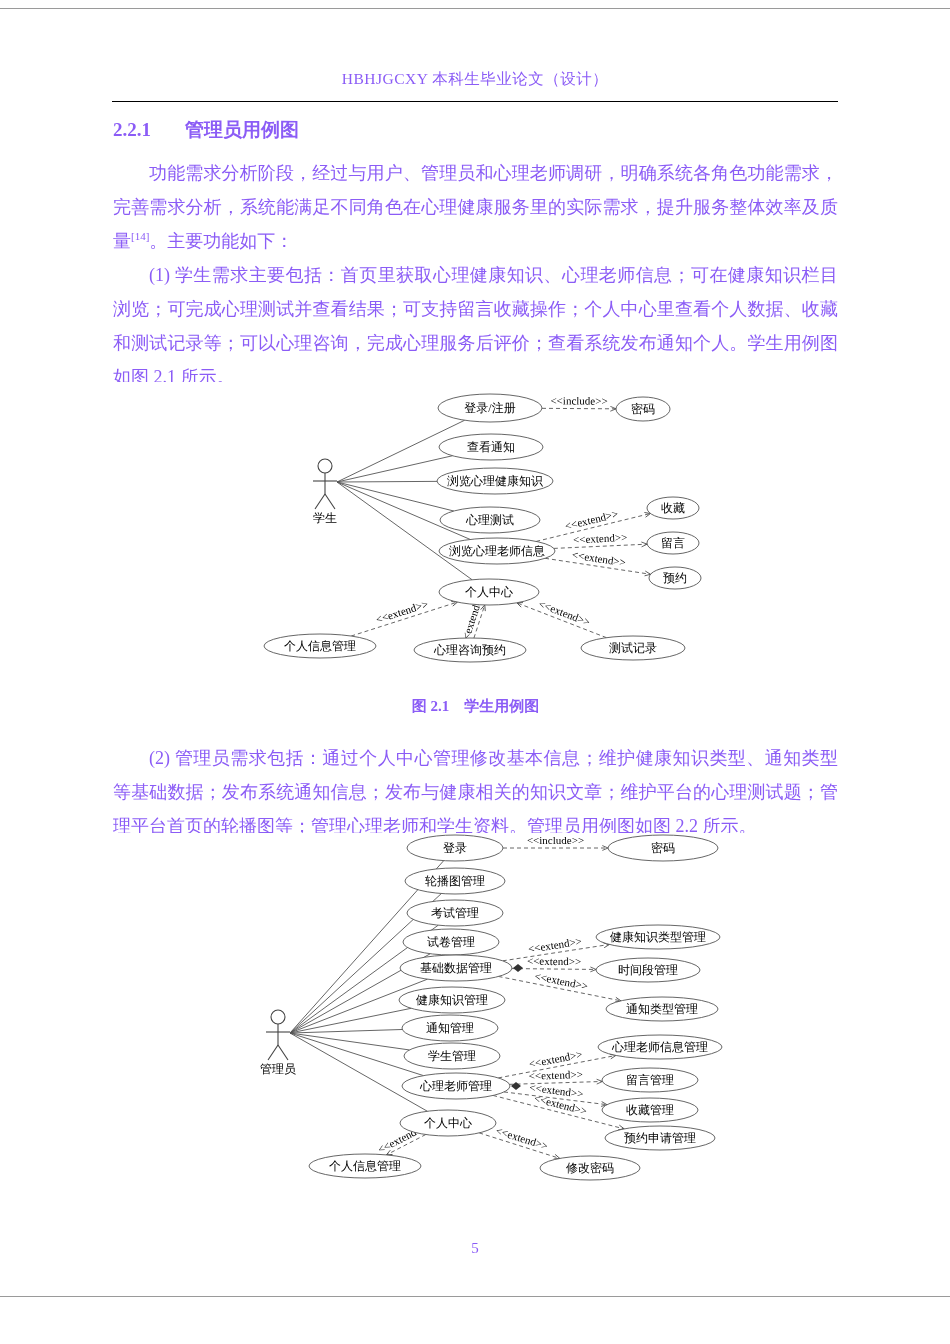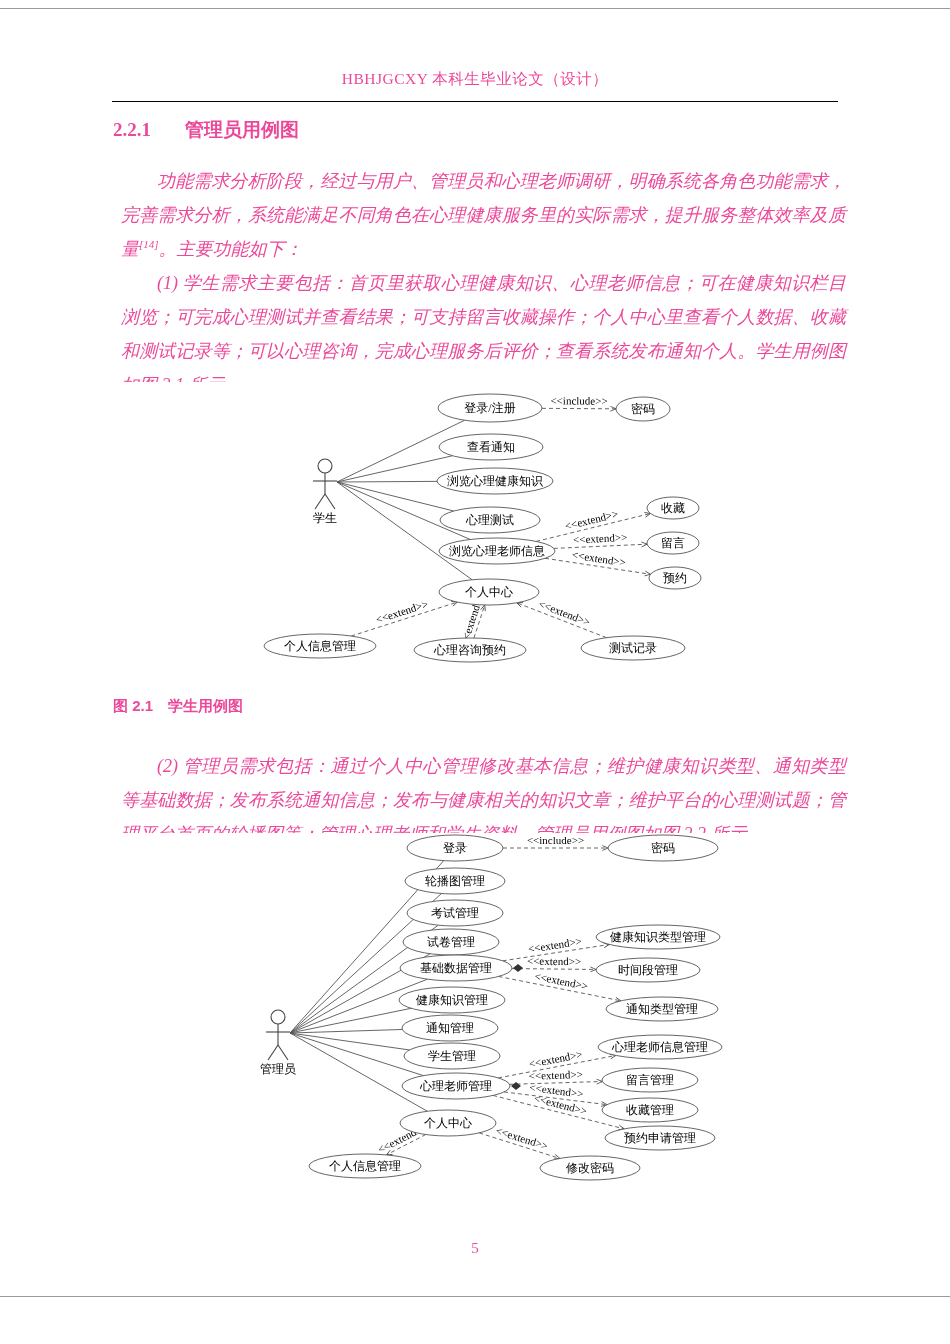--- a/index.html
+++ b/index.html
@@ -1,37 +1,37 @@
 <!DOCTYPE html>
 <html><head>
 <meta charset="utf-8">
 <style>
   html, body { margin:0; padding:0; background:#ffffff; }
   .page {
     position:relative; width:950px; height:1344px; background:#ffffff;
-    font-family:"Liberation Serif","DejaVu Serif",serif; color:#ec4899; overflow:hidden;
+    font-family:"Liberation Serif","DejaVu Serif",serif; color:#8b5cf6; overflow:hidden;
   }
   .edge-line { position:absolute; left:0; width:950px; height:1px; background:#9a9a9a; }
   .edge-line.top { top:8px; }
   .edge-line.bottom { top:1296px; }
 
   .header {
     position:absolute; top:69px; left:112px; width:726px; text-align:center;
     font-size:15.5px; letter-spacing:0.5px; padding-bottom:11px; border-bottom:1.6px solid #000;
   }
 
   .heading {
     position:absolute; top:117px; left:113px;
     font-weight:bold; font-size:19px; font-family:"Liberation Sans",sans-serif;
   }
   .heading-num { margin-right:34px; font-family:"Liberation Serif",serif; }
 
   .body {
-    position:absolute; left:113px; width:725px; margin:8px;
-    font-size:18px; line-height:34px; text-align:justify; text-indent:36px;font-style:italic;
+    position:absolute; left:113px; width:725px; margin:0;
+    font-size:18px; line-height:34px; text-align:justify; text-indent:36px;
   }
   .para1 { top:156px; }
   .para2 { top:258px; }
   .para3 { top:741px; }
   .ref { font-size:11px; vertical-align:super; line-height:0; }
 
   .fig { position:absolute; background:#fff; }
   .fig1 { left:113px; top:382px; }
   .fig2 { left:113px; top:833px; }
 
@@ -39,22 +39,22 @@
   .fig line.solid { stroke:#555; stroke-width:0.9px; }
   .fig line.dashed { stroke:#555; stroke-width:0.9px; stroke-dasharray:4 3; }
   .fig .actor circle { fill:none; stroke:#444; stroke-width:1.1px; }
   .fig .actor line { stroke:#444; stroke-width:1.1px; }
   .fig text { font-family:"Liberation Serif","DejaVu Serif",serif; fill:#000; }
   .fig text.nodelabel { font-size:12px; }
   .fig text.linklabel { font-size:11px; }
   .fig .diamond { fill:#333; stroke:none; }
 
   .caption {
-    position:absolute; left:113px; width:725px; 
-    font-family:Liberation Sans, sans-serif; font-weight:bold; font-size:15px;
+    position:absolute; left:113px; width:725px; text-align:center;
+    font-family:Liberation Serif, serif; font-weight:bold; font-size:15px;
   }
   .cap1 { top:697px; }
   .cap2 { top:1206px; }
 
   .pagenum { position:absolute; top:1240px; left:0; width:950px; text-align:center; font-size:15px; }
 </style>
 </head>
 <body>
 
 <div class="page">

